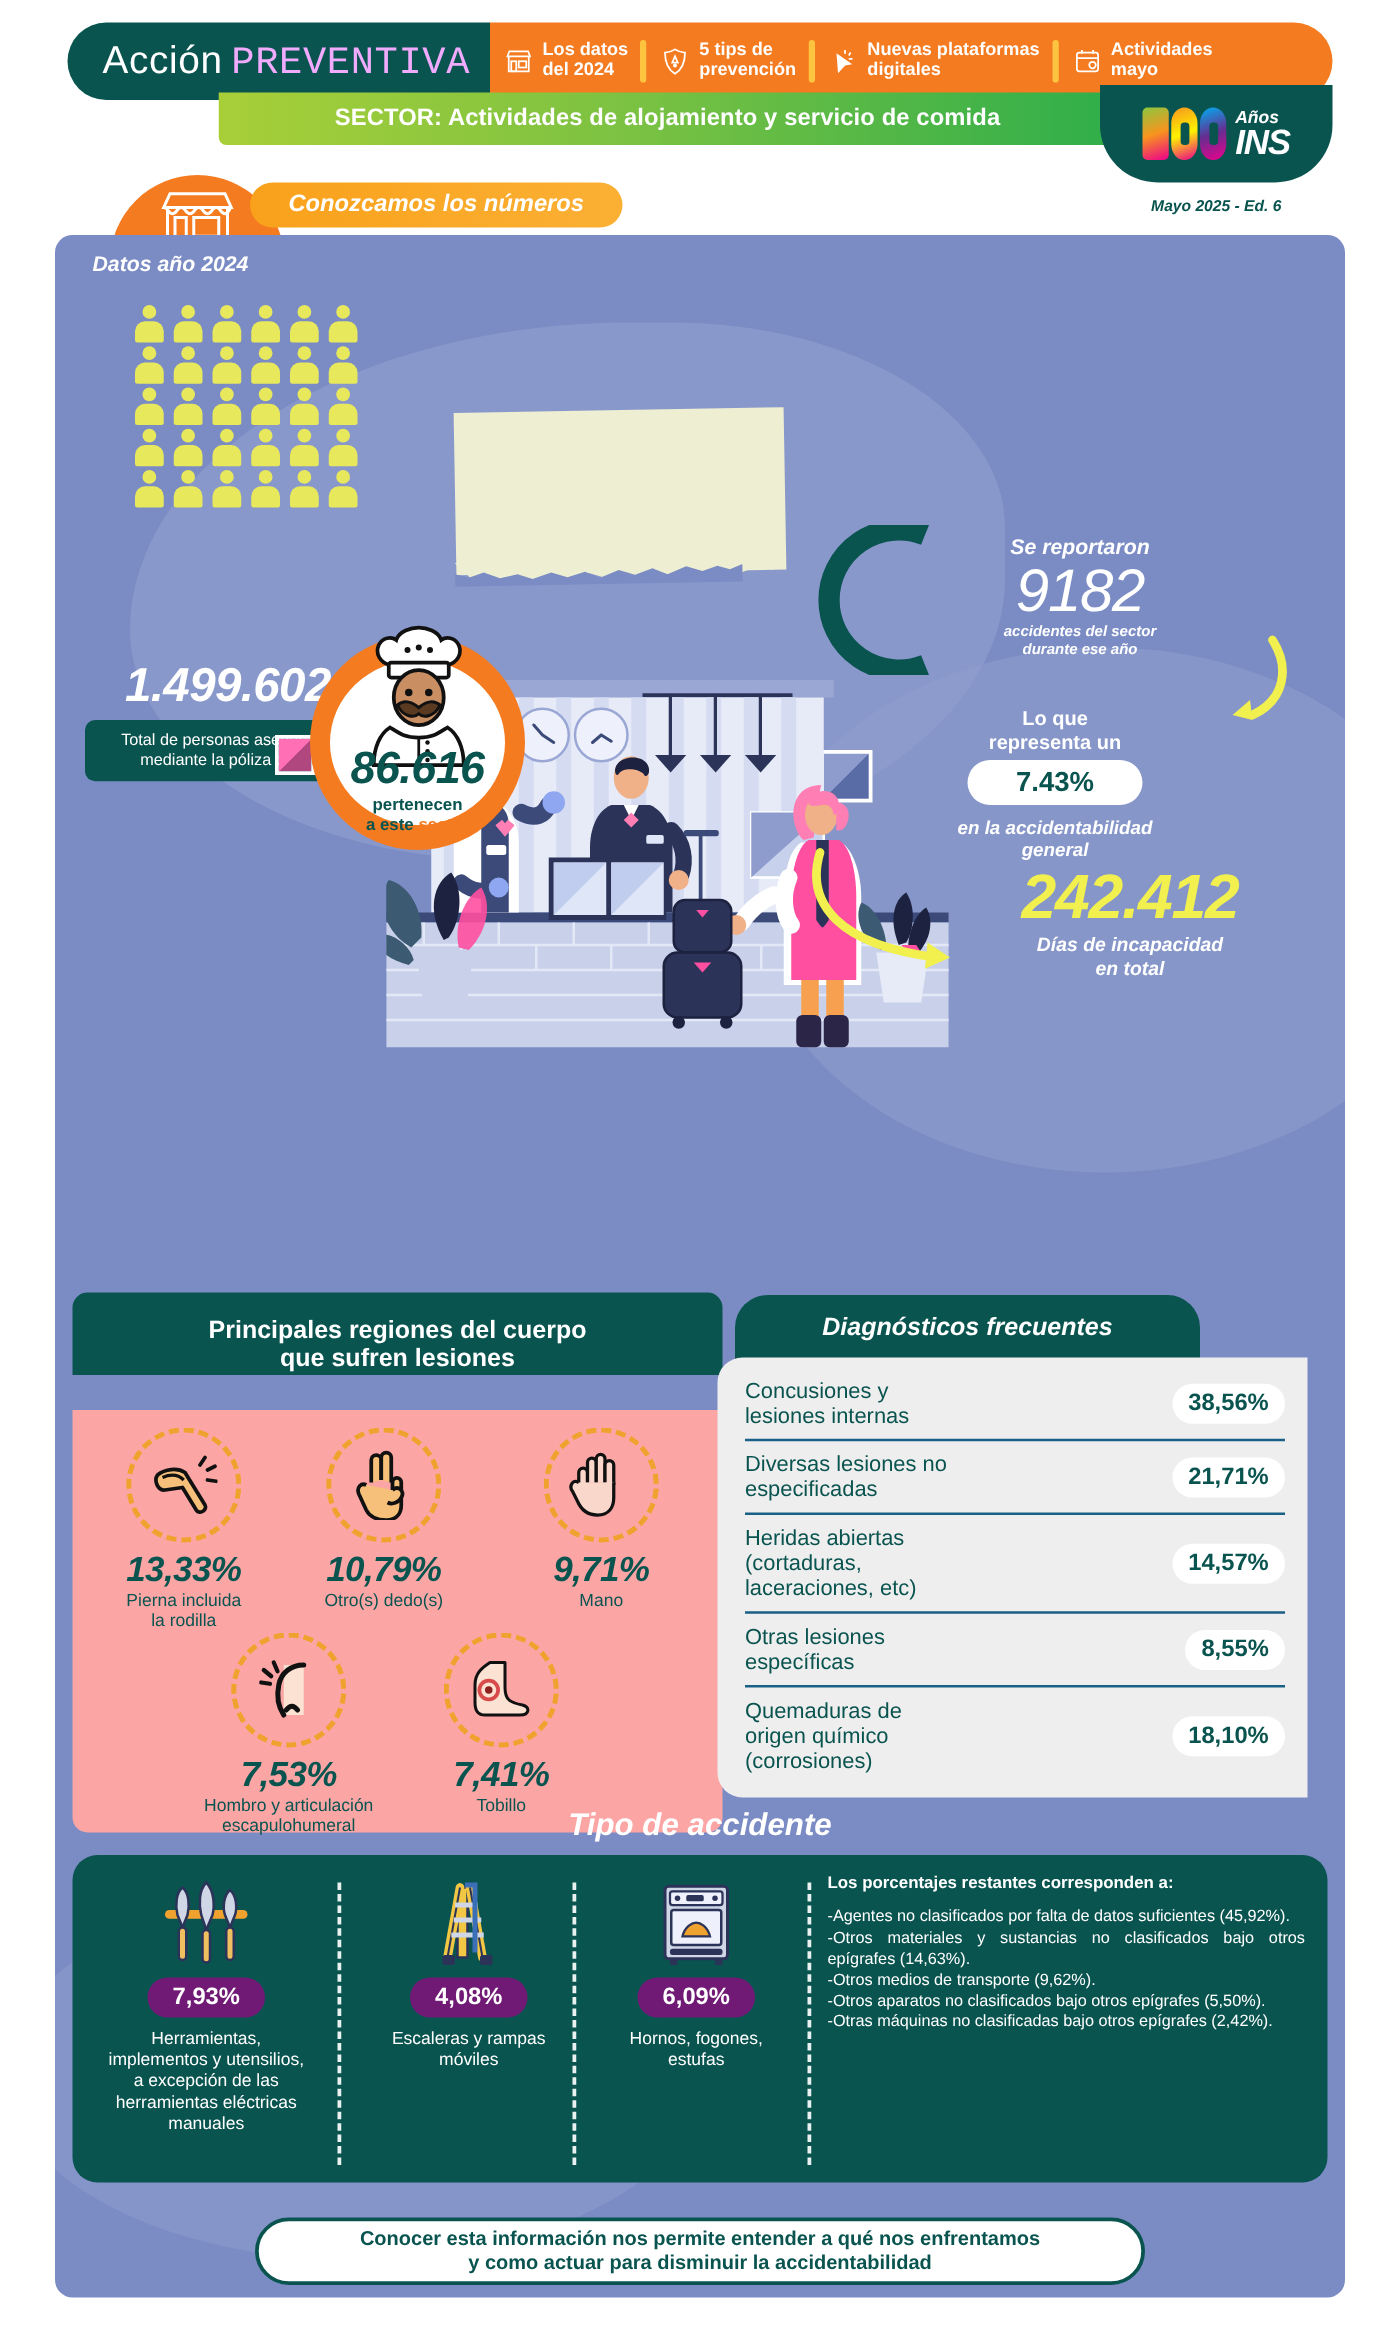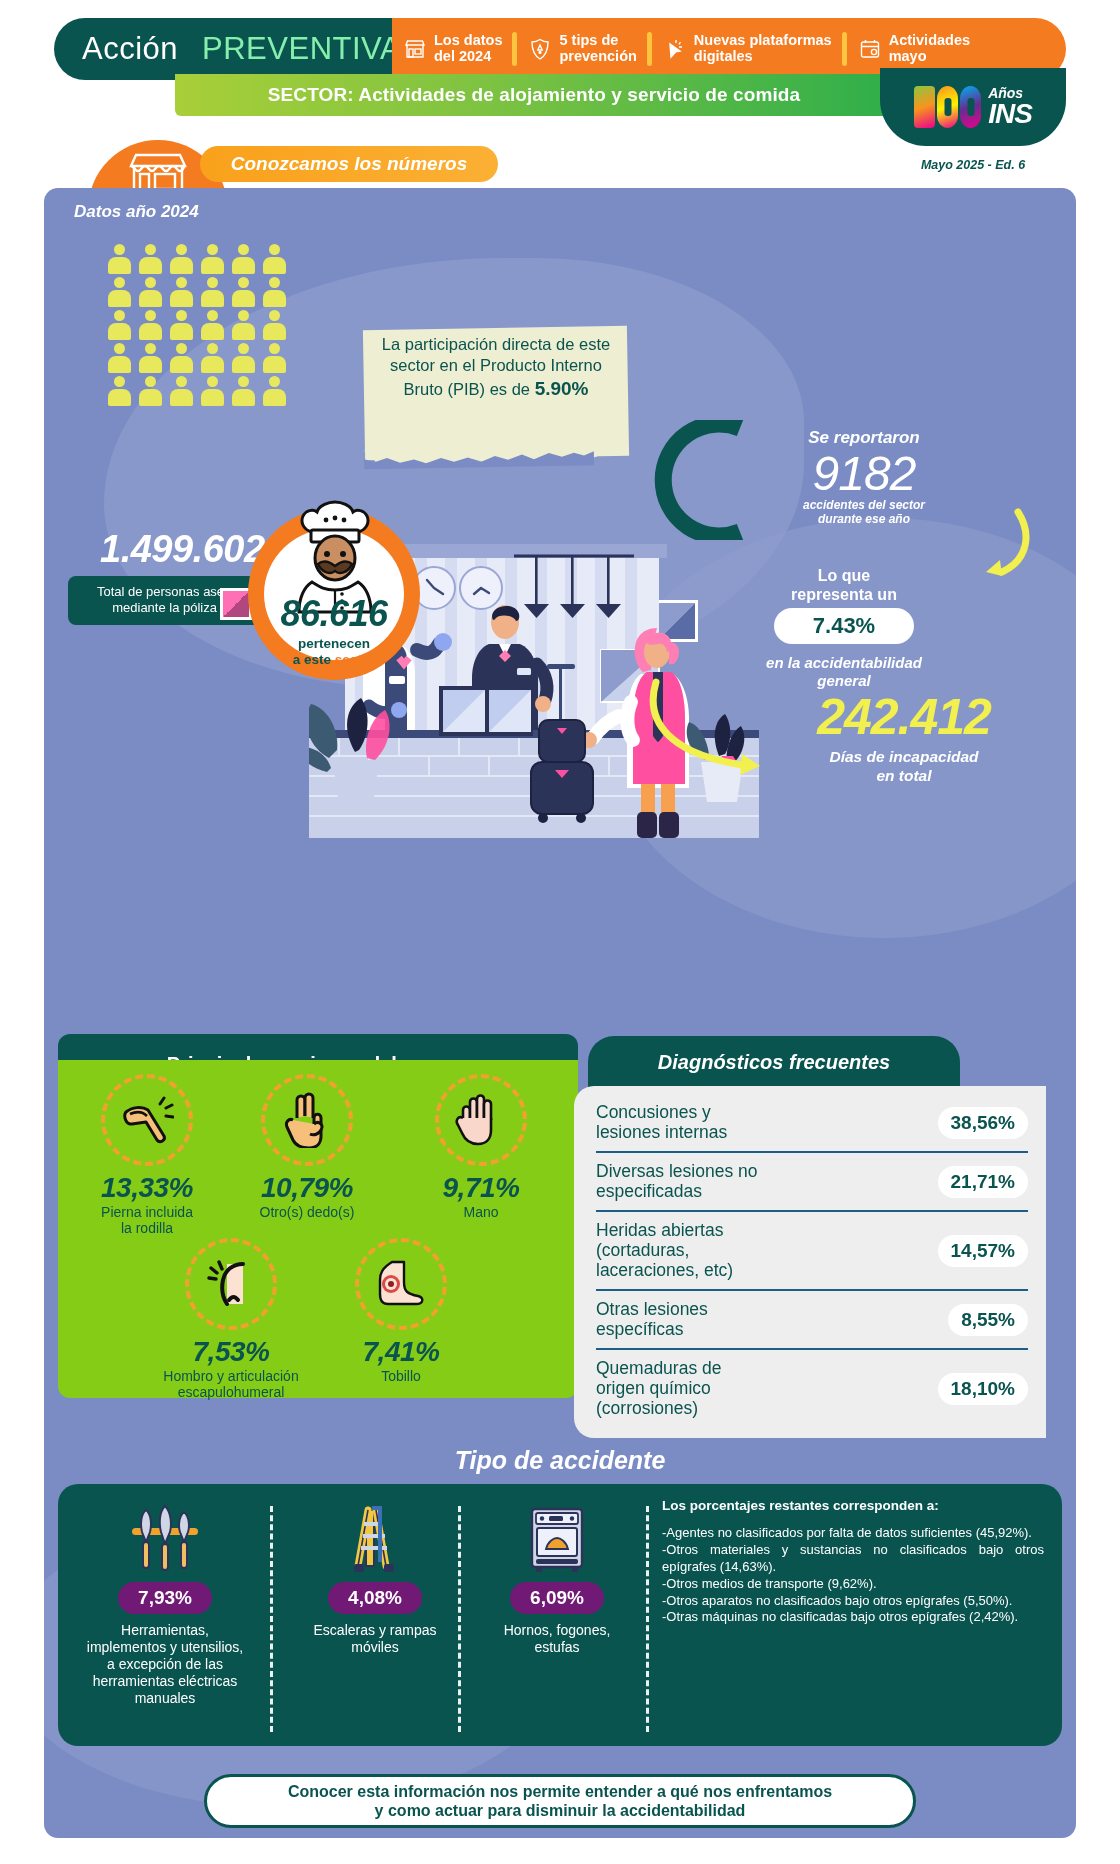--- a/index.html
+++ b/index.html
@@ -14,21 +14,21 @@
 
   
   .hdr-wrap { position:absolute; left:54px; top:18px; width:1012px; height:62px; }
   .hdr-left {
     position:absolute; left:0; top:0; width:338px; height:62px;
     background:#0a5450; border-radius:31px 0 0 31px;
     display:flex; align-items:center; padding-left:28px;
   }
   .brand { font-size:31px; letter-spacing:.5px; font-weight:400; }
   .brand .b1 { color:#ffffff; font-style:normal; font-family:"Liberation Sans",sans-serif;}
-  .brand .b2 { color:#86efac; margin-left:24px; }
+  .brand .b2 { color:#f0abfc; margin-left:7px;font-family:Liberation Mono, monospace; }
   .hdr-right {
     position:absolute; left:338px; top:0; right:0; height:62px;
     background:#f47b20; border-radius:0 31px 31px 0;
     display:flex; align-items:center;
   }
   .nav-item { display:flex; align-items:center; gap:6px; padding:0 10px; height:100%; }
   .nav-item .ico { flex:0 0 auto; width:26px; height:28px; display:flex; align-items:center; justify-content:center; }
   .nav-item .lbl { color:#fff; font-size:14.5px; font-weight:bold; line-height:1.08; white-space:pre-line; }
   .nav-sep { width:5px; height:34px; background:#fdc43f; border-radius:3px; flex:0 0 auto; }
 
@@ -160,22 +160,22 @@
   .scene { position:absolute; left:265px; top:330px; width:450px; height:320px; }
 
   
   .regions-hdr {
     position:absolute; left:14px; top:846px; width:520px; height:66px;
     background:#0a5450; border-radius:12px 12px 0 0;
     display:flex; align-items:flex-end; justify-content:center;
   }
   .regions-hdr span { color:#fff; font-size:20px; font-weight:bold; text-align:center; line-height:1.18; }
   .regions-card {
-    position:absolute; left:14px; top:872px; width:520px; height:338px;
-    background:#84cc16; border-radius:0 0 12px 12px;
+    position:absolute; left:14px; top:940px; width:520px; height:338px;
+    background:#fca5a5; border-radius:0 0 12px 12px;
   }
   .reg { position:absolute; width:150px; text-align:center; }
   .reg .circ { width:92px; height:92px; margin:0 auto 6px; border-radius:50%;
     border:4px dashed #f0a22e; display:flex; align-items:center; justify-content:center; }
   .reg .pct { color:#0a5450; font-size:28px; font-weight:bold; font-style:italic; letter-spacing:-.5px; }
   .reg .nm  { color:#0a5450; font-size:14px; line-height:1.12; margin-top:1px; }
   .reg-0 { left:14px;  top:14px; }
   .reg-1 { left:174px; top:14px; }
   .reg-2 { left:348px; top:14px; }
   .reg-3 { left:98px;  top:178px; }
@@ -524,24 +524,20 @@
       <span>a este </span><span class="orange">sector</span>
     </div>
 
     <div class="note"></div>
     <div class="note-tear">
       <svg width="264" height="22" viewBox="0 0 264 22" preserveAspectRatio="none">
         <path d="M0 0h264v6l-10 4-12-3-14 5-13-4-15 6-12-5-14 4-13-3-15 5-12-4-14 3-13-4-15 5-12-4-14 4-13-3-15 4-12-4-11 3z" fill="#edeed2"></path>
         <path d="M0 9l11 3 12-4 13 5 14-3 12 4 15-5 13 4 14-4 12 5 15-6 13 4 14-5 12 5 15-6 13 4 12-4 10 3 10-4v14H0z" fill="#7b8cc4"></path>
       </svg>
     </div>
-    <div class="note-text">
-      <span>La participación directa de este sector en el Producto Interno Bruto (PIB) es de</span>
-      <b>5.90%</b>
-    </div>
 
     <div class="arc">
       <svg width="110" height="120" viewBox="0 0 110 120">
         <path d="M104 8A56 56 0 1 0 104 112" stroke="#0a5450" stroke-width="17" fill="none"></path>
       </svg>
     </div>
 
     <div class="se-report">Se reportaron</div>
     <div class="n9182">9182</div>
     <div class="acc-sector" style="white-space:pre-line">accidentes del sector

